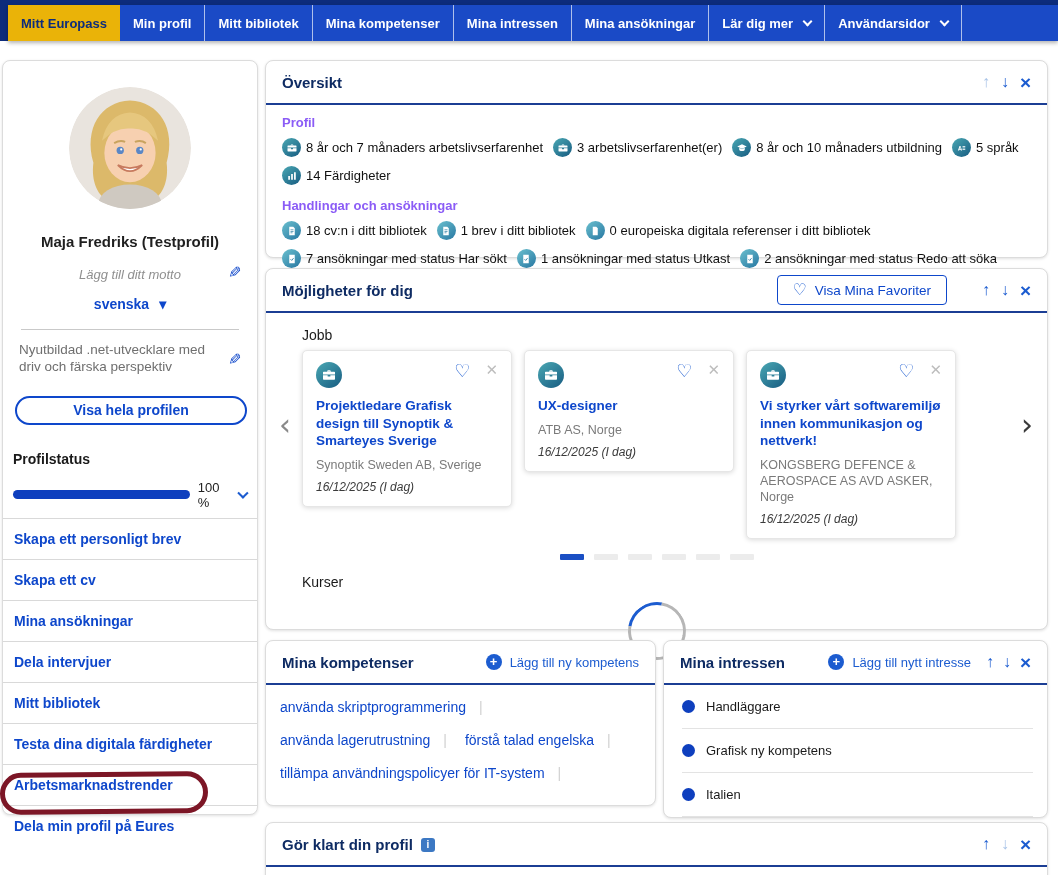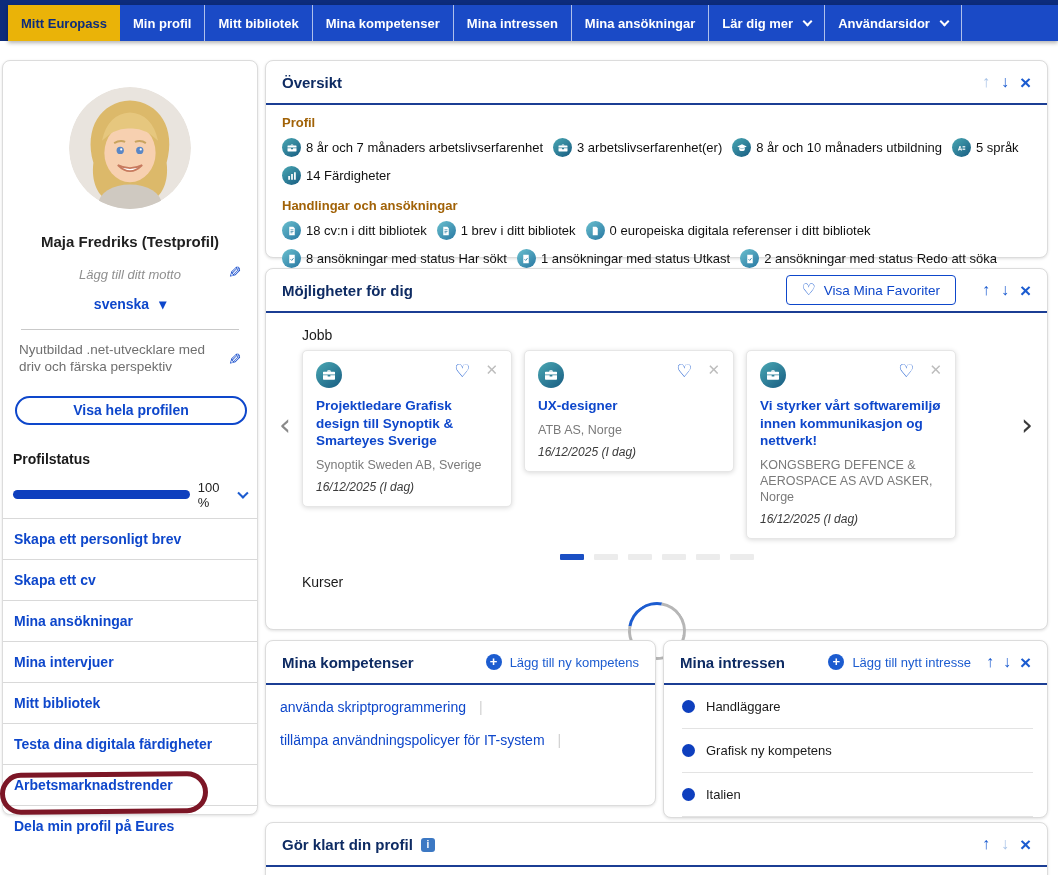--- a/index.html
+++ b/index.html
@@ -64,34 +64,34 @@
   .menu-item { height:41px; display:flex; align-items:center; padding-left:11px;
     font-size:14px; font-weight:bold; color:#0e47cb; border-bottom:1px solid #d9d9d9;
     cursor:pointer; }
   .menu-item:last-child { border-bottom:none; }
   .annotation { position:absolute; left:0; top:772px; width:208px; height:42px;
     border:5px solid #7c1626; border-radius:22px; transform:rotate(-0.6deg);
     pointer-events:none; z-index:5; }
   
   #overview { left:265px; top:60px; width:783px; height:198px; }
   .ov-body { padding:10px 16px; }
-  .section-label { font-size:13px; font-weight:bold; color:#a16207; }
+  .section-label { font-size:13px; font-weight:bold; color:#8b5cf6; }
   .stats-row { display:flex; flex-wrap:wrap; column-gap:10px; row-gap:9px;
     margin:8px 0 13px; }
   .stat { display:flex; align-items:center; gap:5px; font-size:13px; color:#111; }
   .badge { width:19px; height:19px; min-width:19px; border-radius:50%;
     background:linear-gradient(140deg,#45a0ae 10%,#1c6386 90%);
     display:flex; align-items:center; justify-content:center; }
   .badge svg { width:12px; height:12px; }
   .badge.lite { background:linear-gradient(140deg,#64b9ca 10%,#2e7ea6 90%); }
   
   #opportunities { left:265px; top:268px; width:783px; height:362px; }
   .fav-btn { display:flex; align-items:center; gap:8px; border:1px solid #0e47cb;
     border-radius:4px; padding:6px 15px; background:#fff; color:#0e47cb;
-    font-size:13.5px; font-family:inherit; cursor:pointer; margin-right:15px; }
+    font-size:13.5px; font-family:inherit; cursor:pointer; margin-right:24px; }
   .heart { color:#1c5cd0; font-size:16px; line-height:1; }
   .heart::before { content:"♡"; }
   .group-label { margin:14px 0 0 36px; font-size:14px; color:#1a1a1a; }
   .cards-row { display:flex; align-items:flex-start; gap:12px; margin:7px 0 0 36px; }
   .job-card { width:210px; background:#fff; border:1px solid #e6e6e6; border-radius:5px;
     box-shadow:0 1px 5px rgba(0,0,0,.15); padding:11px 13px 12px; }
   .card-top { display:flex; align-items:flex-start; }
   .card-badge { width:26px; height:26px; min-width:26px; border-radius:50%;
     background:linear-gradient(140deg,#45a0ae 10%,#1c6386 90%);
     display:flex; align-items:center; justify-content:center; }
@@ -242,21 +242,21 @@
   <div class="pstatus-label">Profilstatus</div>
   <div class="pstatus-row">
     <div class="pbar"></div>
     <span class="pstatus-val">100 %</span>
     <span class="chev-blue"></span>
   </div>
   <div class="menu">
     <div class="menu-item">Skapa ett personligt brev</div>
     <div class="menu-item">Skapa ett cv</div>
     <div class="menu-item">Mina ansökningar</div>
-    <div class="menu-item">Mina intervjuer</div>
+    <div class="menu-item">Dela intervjuer</div>
     <div class="menu-item">Mitt bibliotek</div>
     <div class="menu-item">Testa dina digitala färdigheter</div>
     <div class="menu-item">Arbetsmarknadstrender</div>
     <div class="menu-item">Dela min profil på Eures</div>
   </div>
 </aside>
 <div class="annotation" style="border-color: rgb(124, 22, 38);"></div>
 
 <section class="panel" id="overview">
   <div class="panel-header">
@@ -336,21 +336,21 @@
             </svg>
           </span>
           <span>0 europeiska digitala referenser i ditt bibliotek</span>
         </span>
       <span class="stat">
           <span class="badge lite">
             <svg>
               <use href="#sym-check"></use>
             </svg>
           </span>
-          <span>8 ansökningar med status Har sökt</span>
+          <span>7 ansökningar med status Har sökt</span>
         </span>
       <span class="stat">
           <span class="badge lite">
             <svg>
               <use href="#sym-check"></use>
             </svg>
           </span>
           <span>1 ansökningar med status Utkast</span>
         </span>
       <span class="stat">
@@ -443,20 +443,24 @@
     <span class="add-link">
       <span class="plus-ico"></span>
       <span>Lägg till ny kompetens</span>
     </span>
   </div>
   <div class="comp-body">
     <div class="comp-row">
       <span class="comp-link">använda skriptprogrammering</span>
     </div>
     <div class="comp-row">
+      <span class="comp-link">använda lagerutrustning</span>
+      <span class="comp-link">förstå talad engelska</span>
+    </div>
+    <div class="comp-row">
       <span class="comp-link">tillämpa användningspolicyer för IT-system</span>
     </div>
   </div>
 </section>
 
 <section class="panel" id="interests">
   <div class="panel-header">
     <span class="panel-title">Mina intressen</span>
     <span class="hdr-controls">
       <span class="add-link">

